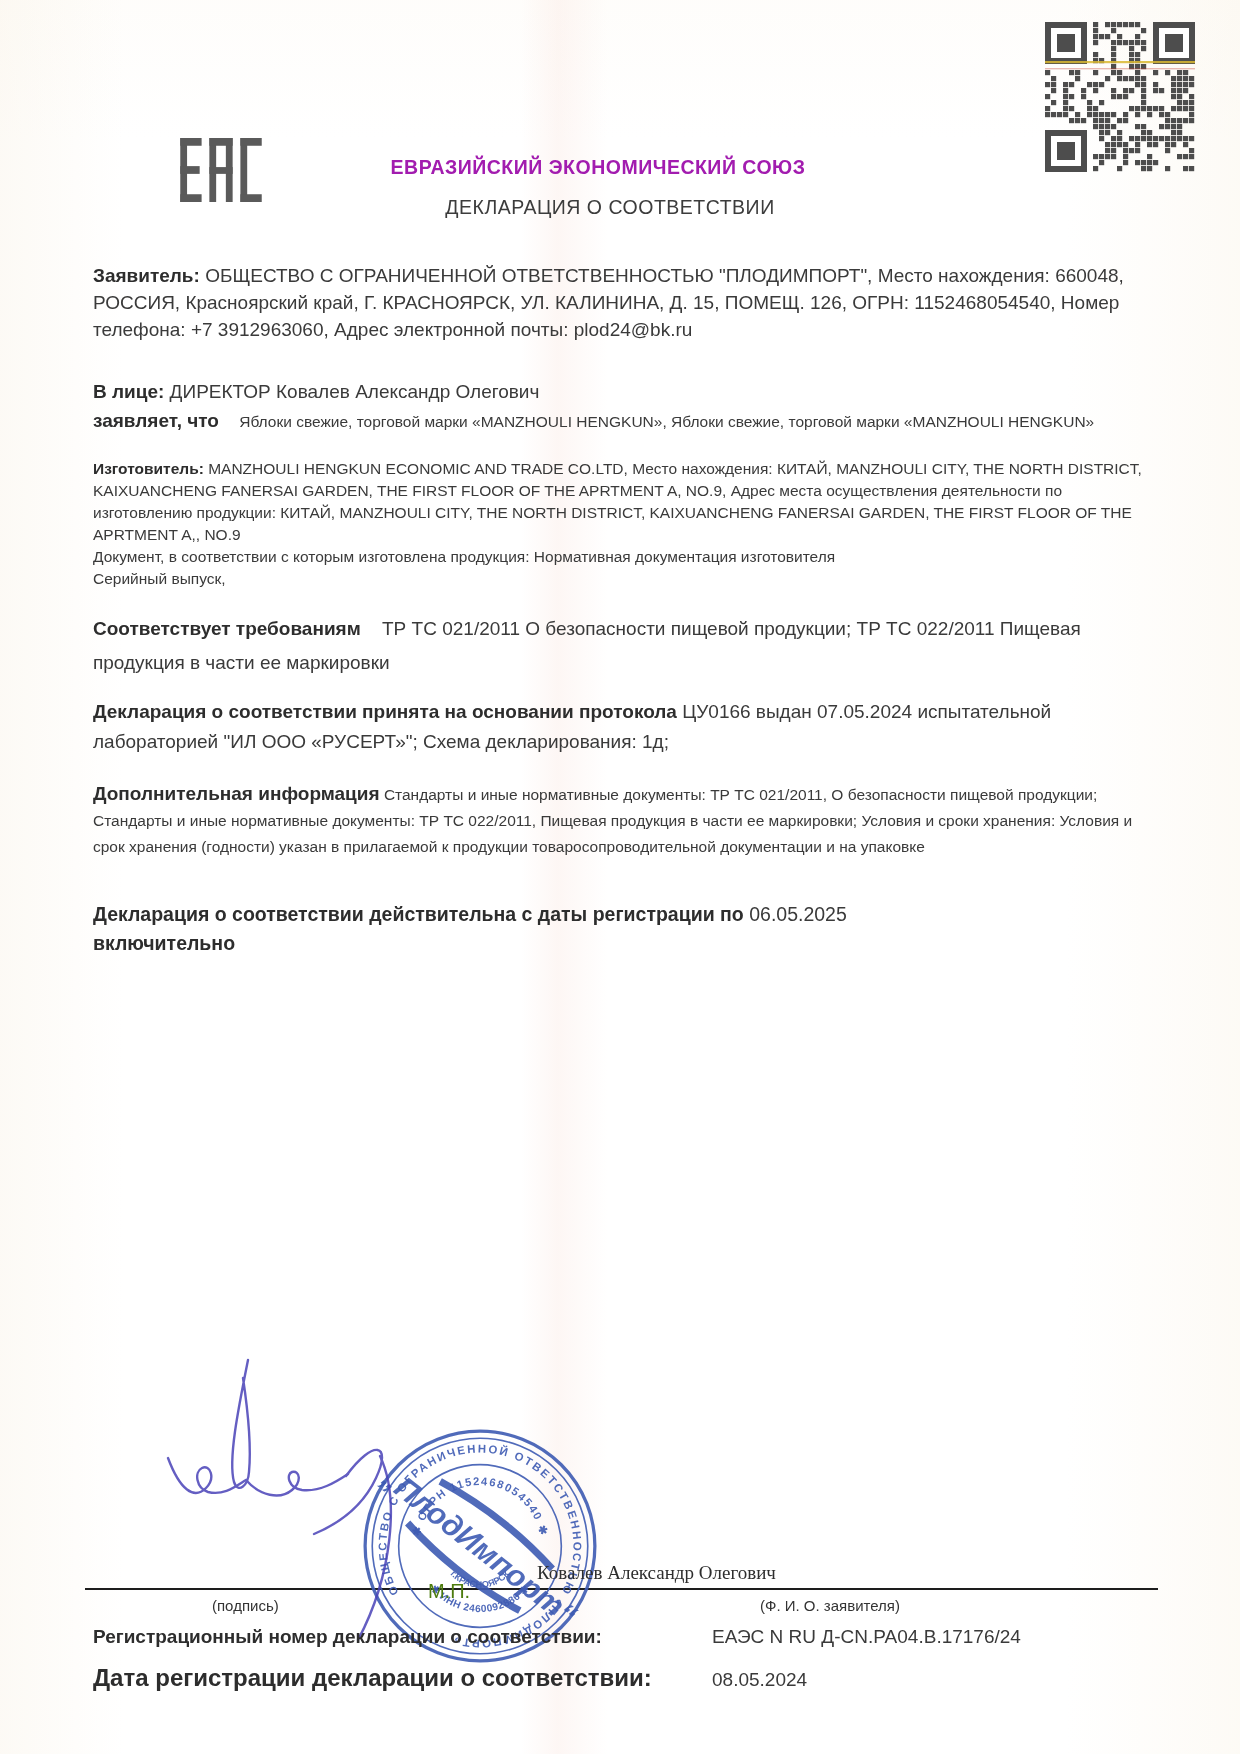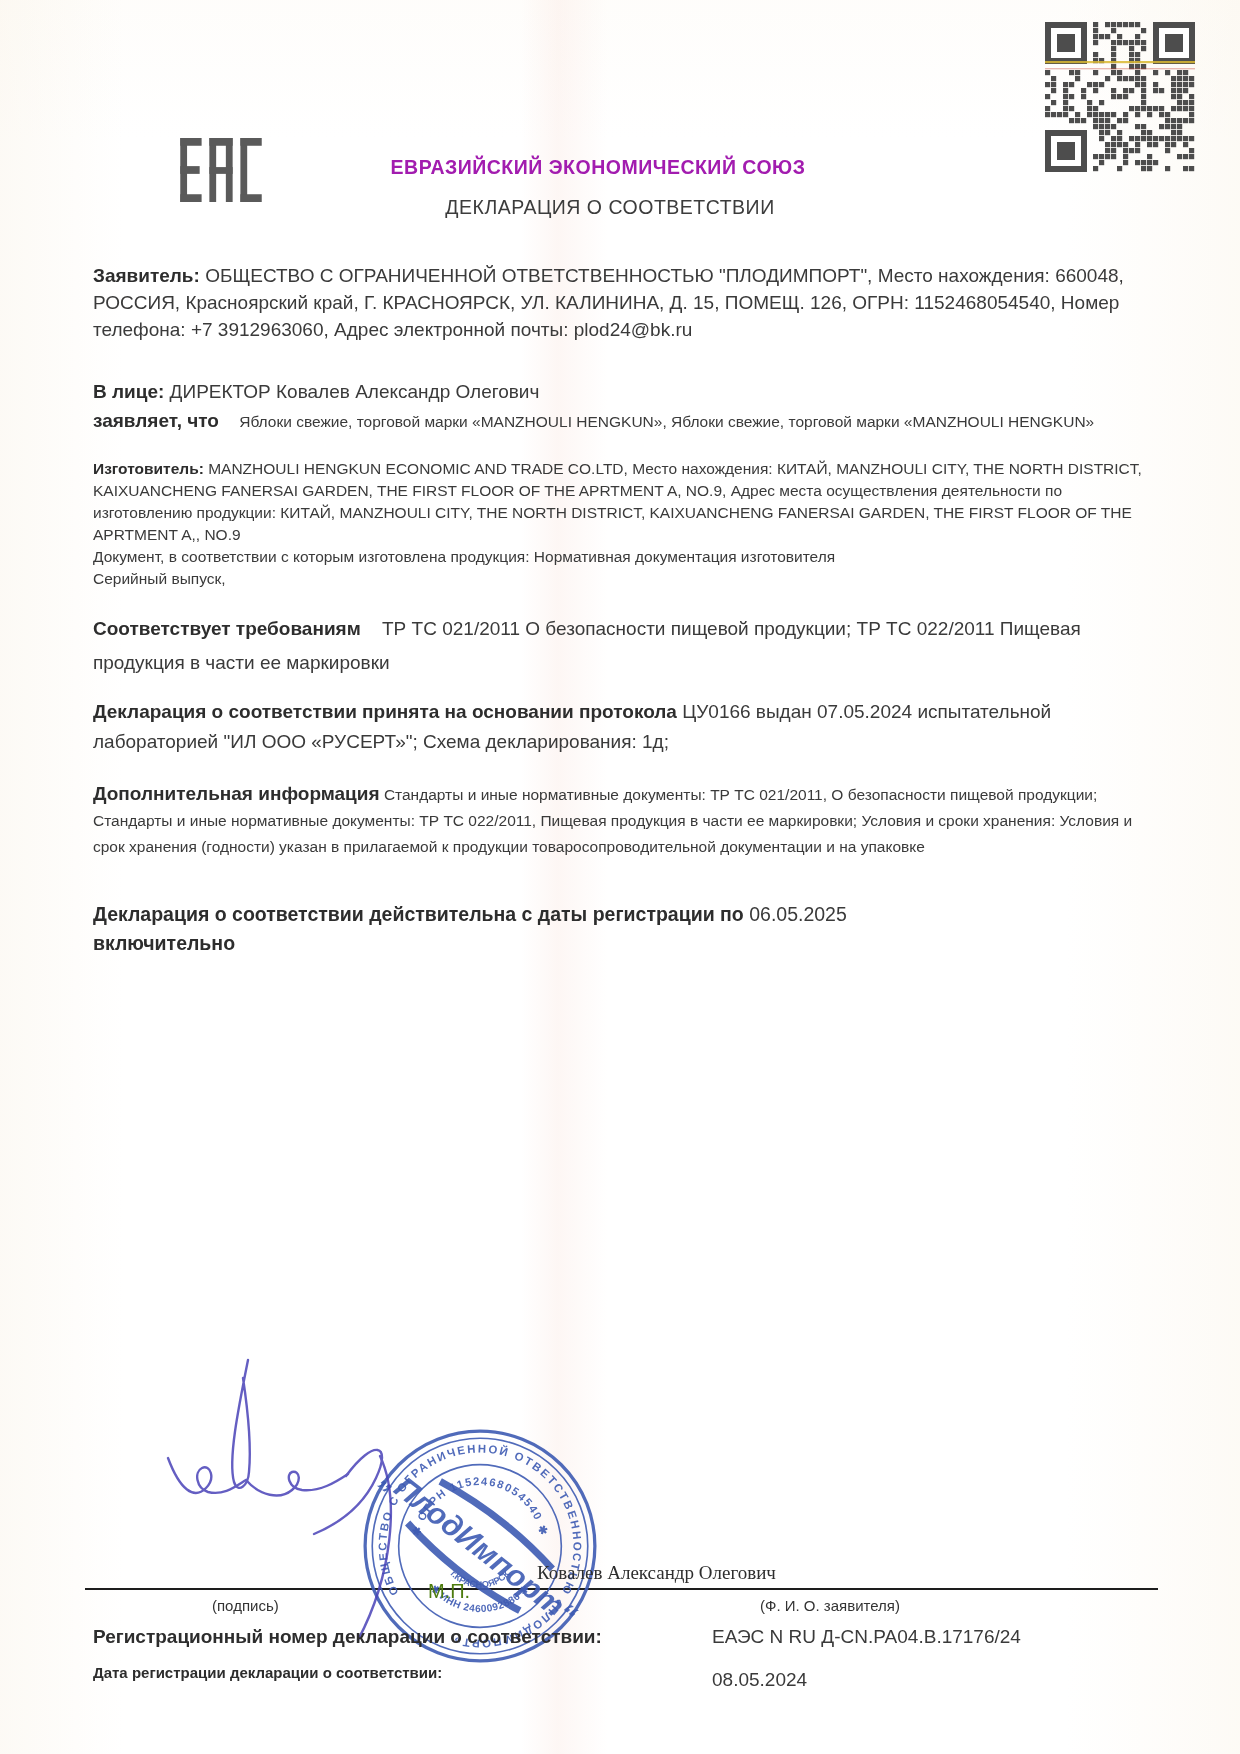--- a/index.html
+++ b/index.html
@@ -40,21 +40,21 @@
 
   .rule { position:absolute; left:85px; top:1588px; width:1073px; height:2px; background:#1d1d1d; }
   .stamp-svg { position:absolute; left:358px; top:1424px; width:244px; height:244px; }
   .sig-svg   { position:absolute; left:148px; top:1338px; width:310px; height:320px; }
   .mp     { position:absolute; left:428px; top:1580px; font-size:20px; font-weight:400; color:#4d7c0f; }
   .signer { position:absolute; left:537px; top:1562px; font-size:19px; color:#2e2e2e;font-family:Liberation Serif, serif; }
   .cap-sign { position:absolute; left:212px; top:1597px; font-size:15px; color:#333; }
   .cap-fio  { position:absolute; left:760px; top:1597px; font-size:15px; color:#333; }
   .reg-label-1 { position:absolute; left:93px;  top:1626px; font-size:19px; font-weight:700; color:#2d2d2d; }
   .reg-value-1 { position:absolute; left:712px; top:1626px; font-size:19px; color:#3a3a3a; }
-  .reg-label-2 { position:absolute; left:93px;  top:1664px; font-size:15px; font-weight:700; color:#2d2d2d; }
+  .reg-label-2 { position:absolute; left:93px;  top:1664px; font-size:24px; font-weight:700; color:#2d2d2d; }
   .reg-value-2 { position:absolute; left:712px; top:1669px; font-size:19px; color:#3a3a3a; }
 </style>
 </head>
 <body>
 
 <div class="page">
   <div class="streaks"></div>
 
   <svg class="eac" viewBox="0 0 88 66">
     <g fill="#5a5a5a">

